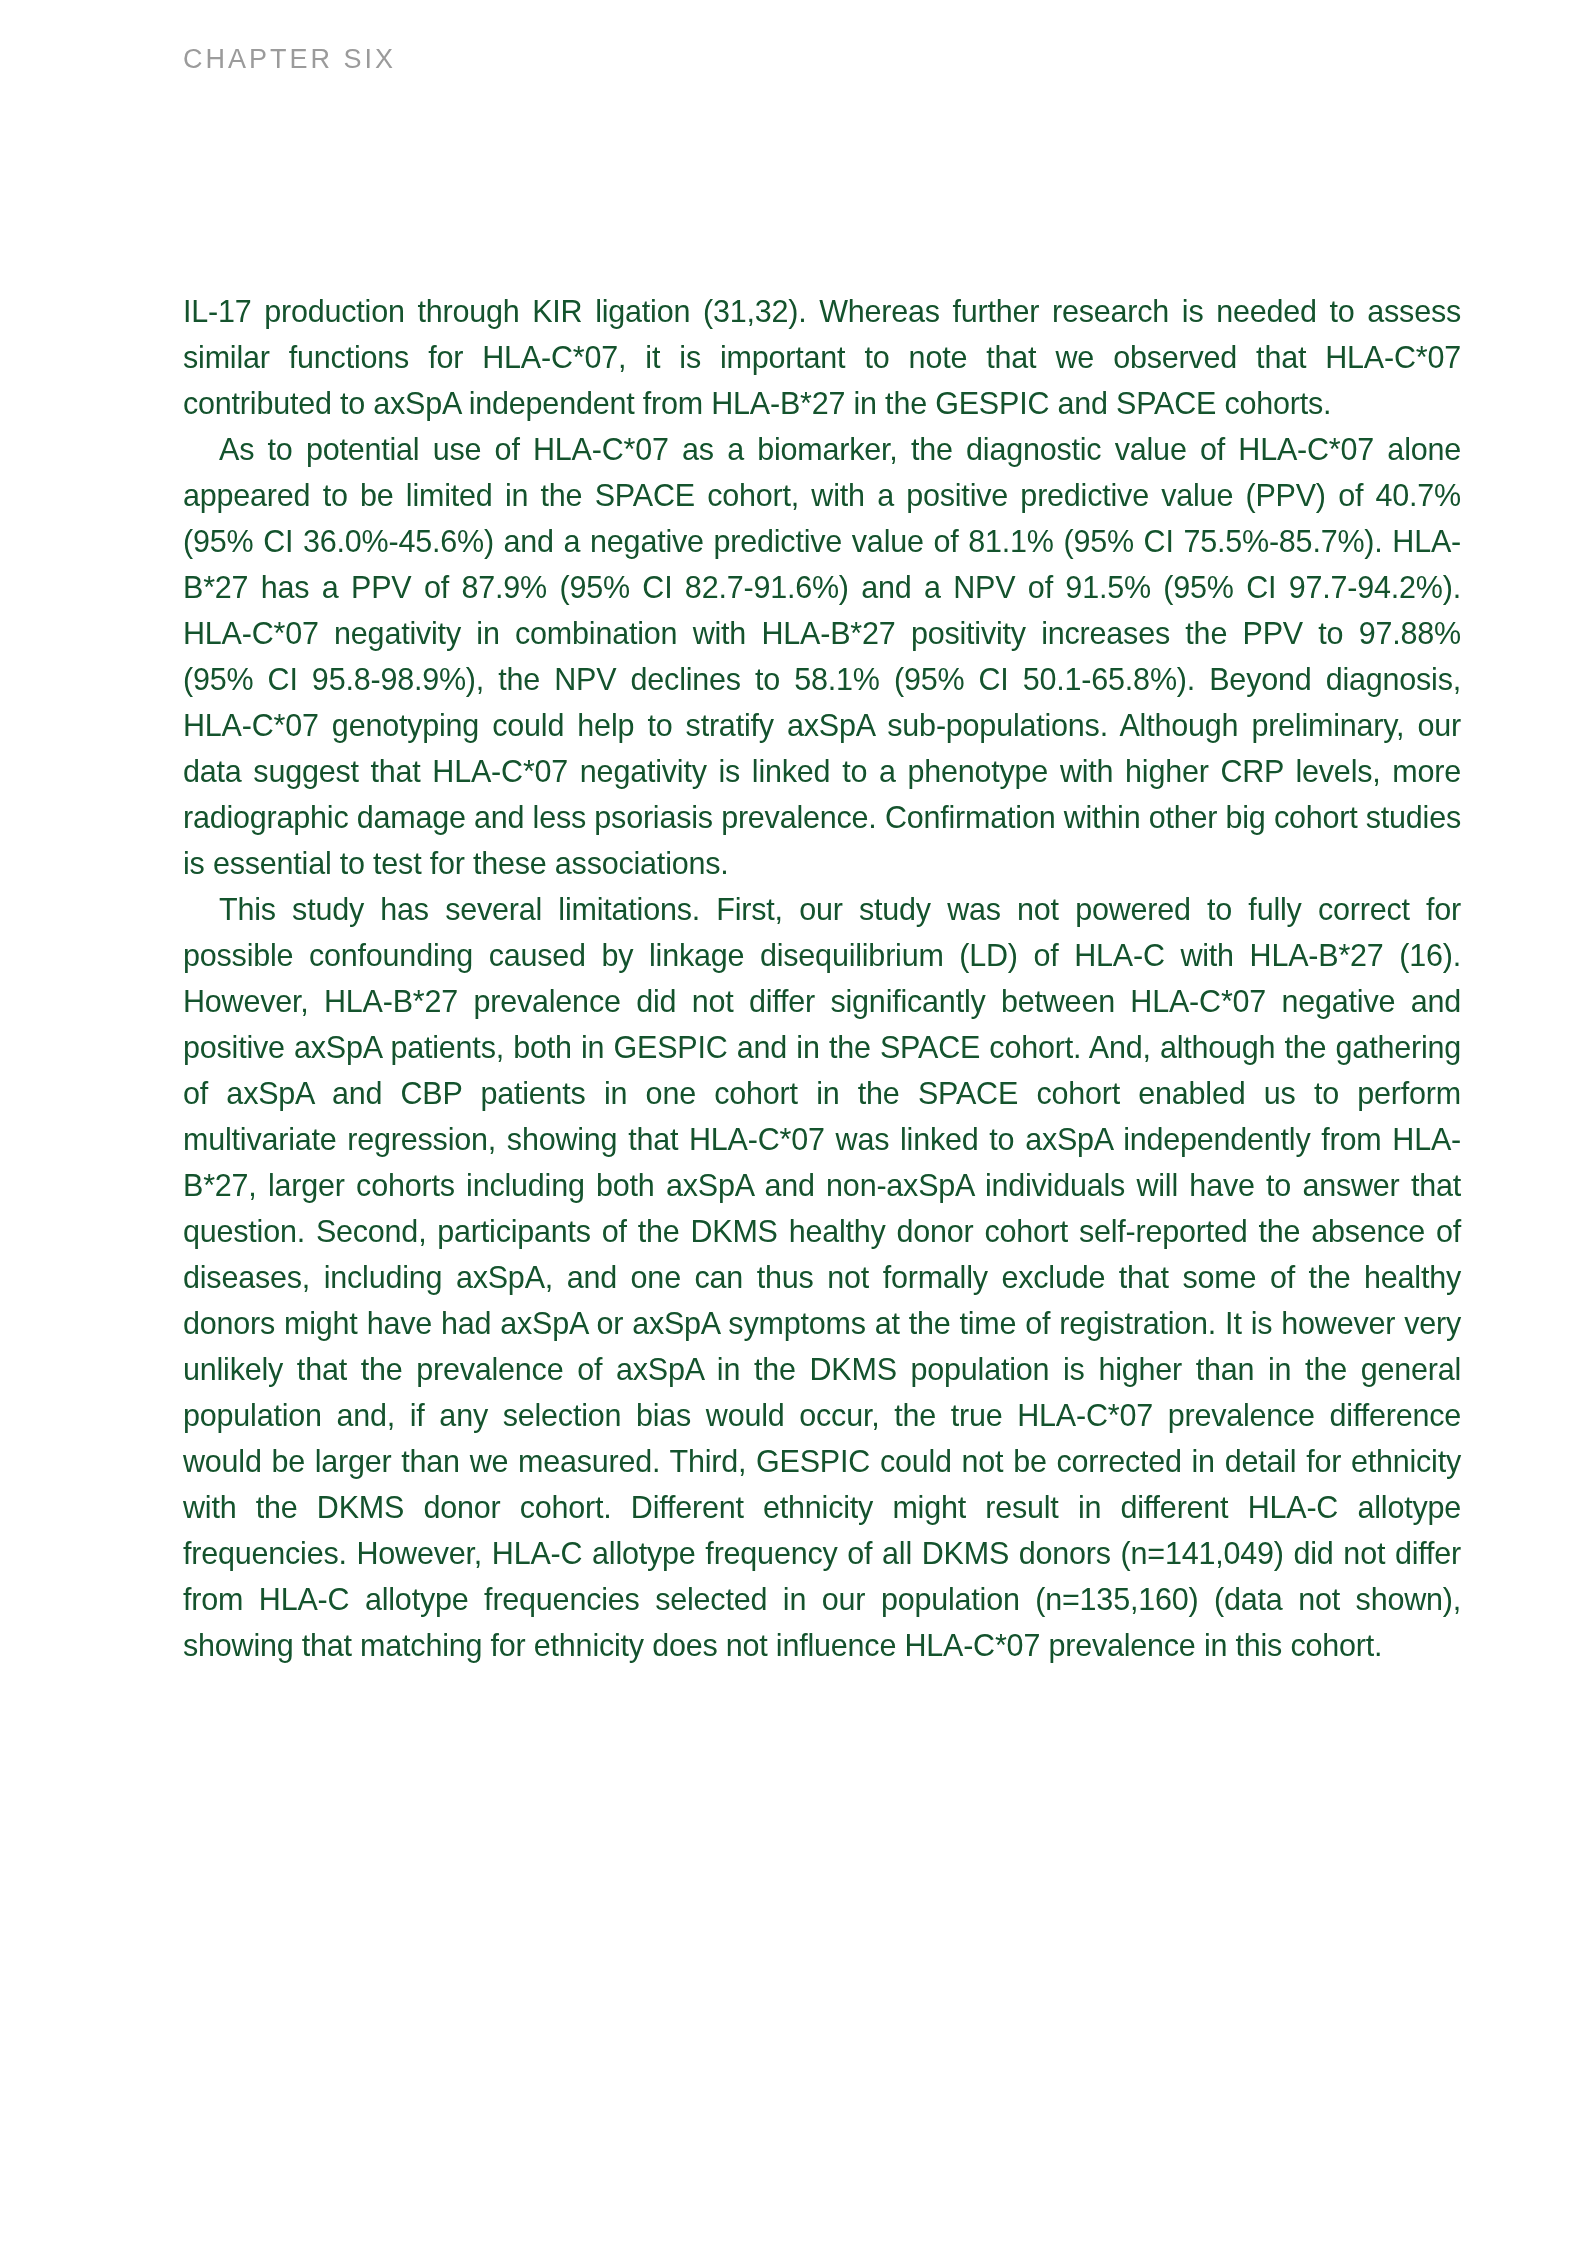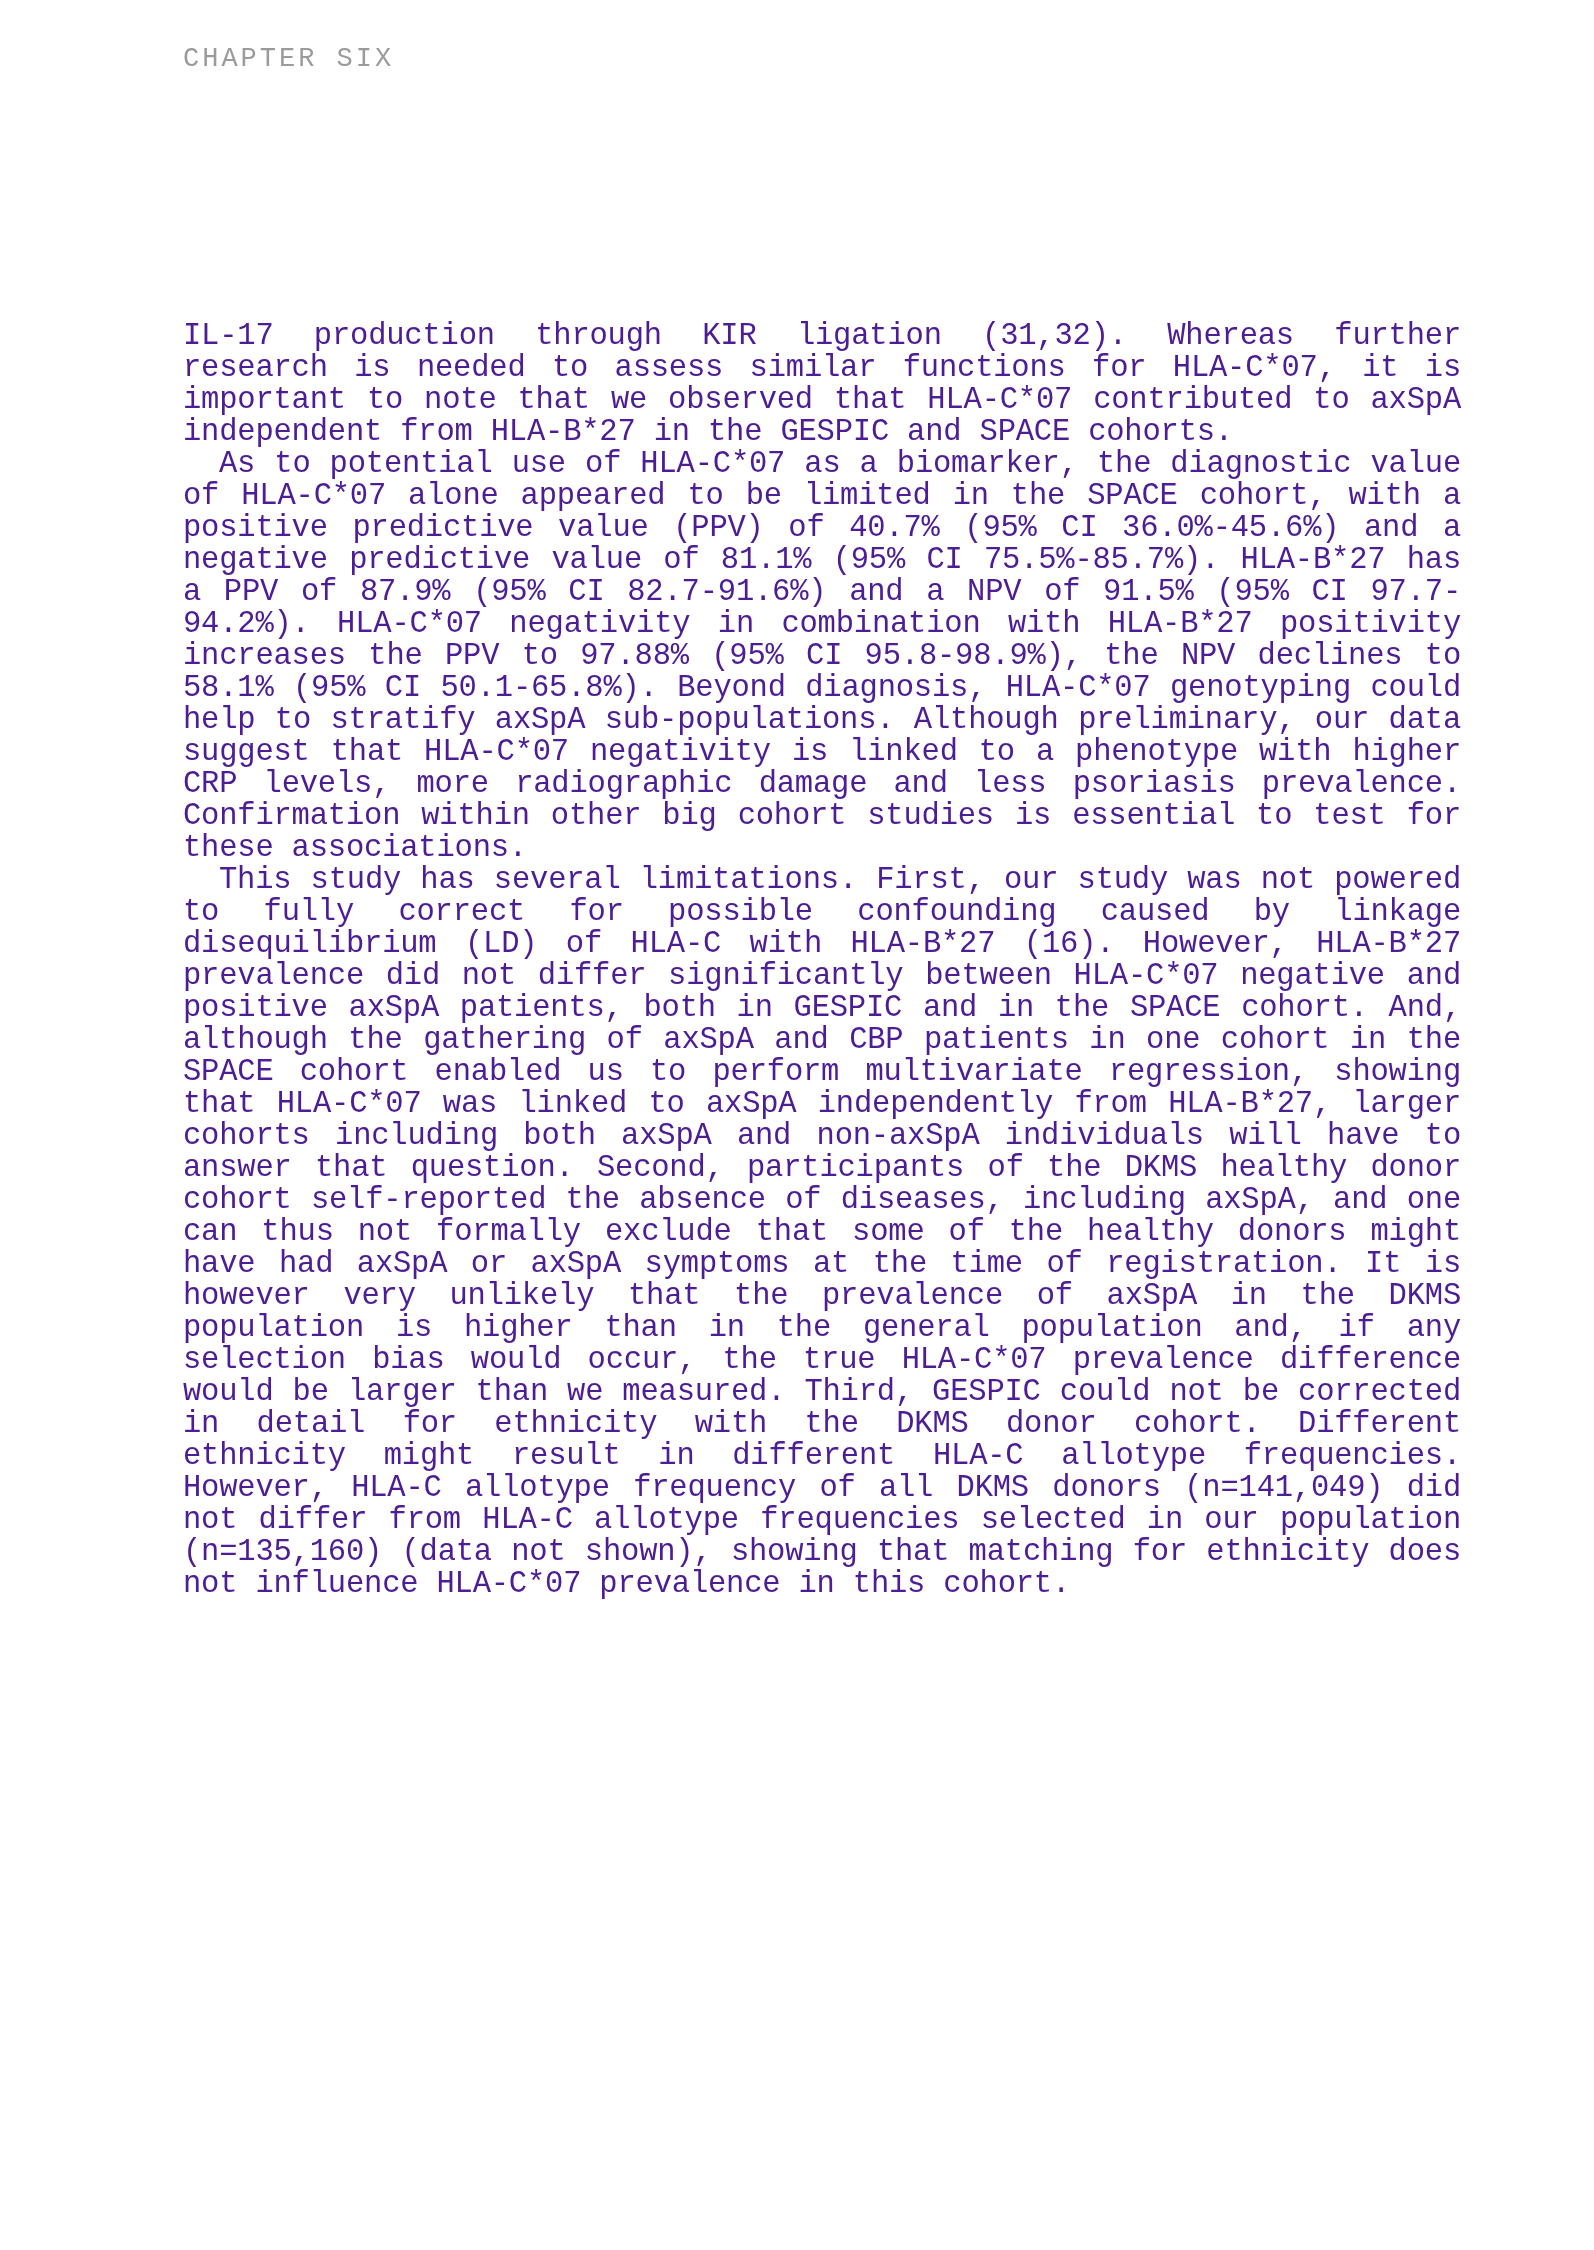--- a/index.html
+++ b/index.html
@@ -5,43 +5,42 @@
   html, body {
     margin: 0;
     padding: 0;
     background: #ffffff;
   }
   .page {
     position: relative;
     width: 1594px;
     height: 2008px;
     background: #ffffff;
-    font-family: Liberation Mono, monospace;
+    font-family: Liberation Sans, sans-serif;
     overflow: hidden;
   }
   .running-header {
     position: absolute;
     left: 183px;
     top: 44px;
     font-size: 27px;
     letter-spacing: 3px;
     color: #9b9b9b;
     font-weight: 400;
   }
   .text-block {
     position: absolute;
     left: 183px;
     top: 288px;
     width: 1278px;
-    color: #4c1d95;
+    color: #14532d;
     font-size: 30.5px;
-    line-height: 32px;
+    line-height: 46px;
     text-align: justify;
     letter-spacing: -0.2px;
-    margin-top: 32px;
   }
   .para {
     margin: 0;
   }
   .para.indent {
     text-indent: 36px;
   }
   .page-number {
     position: absolute;
     left: 183px;

